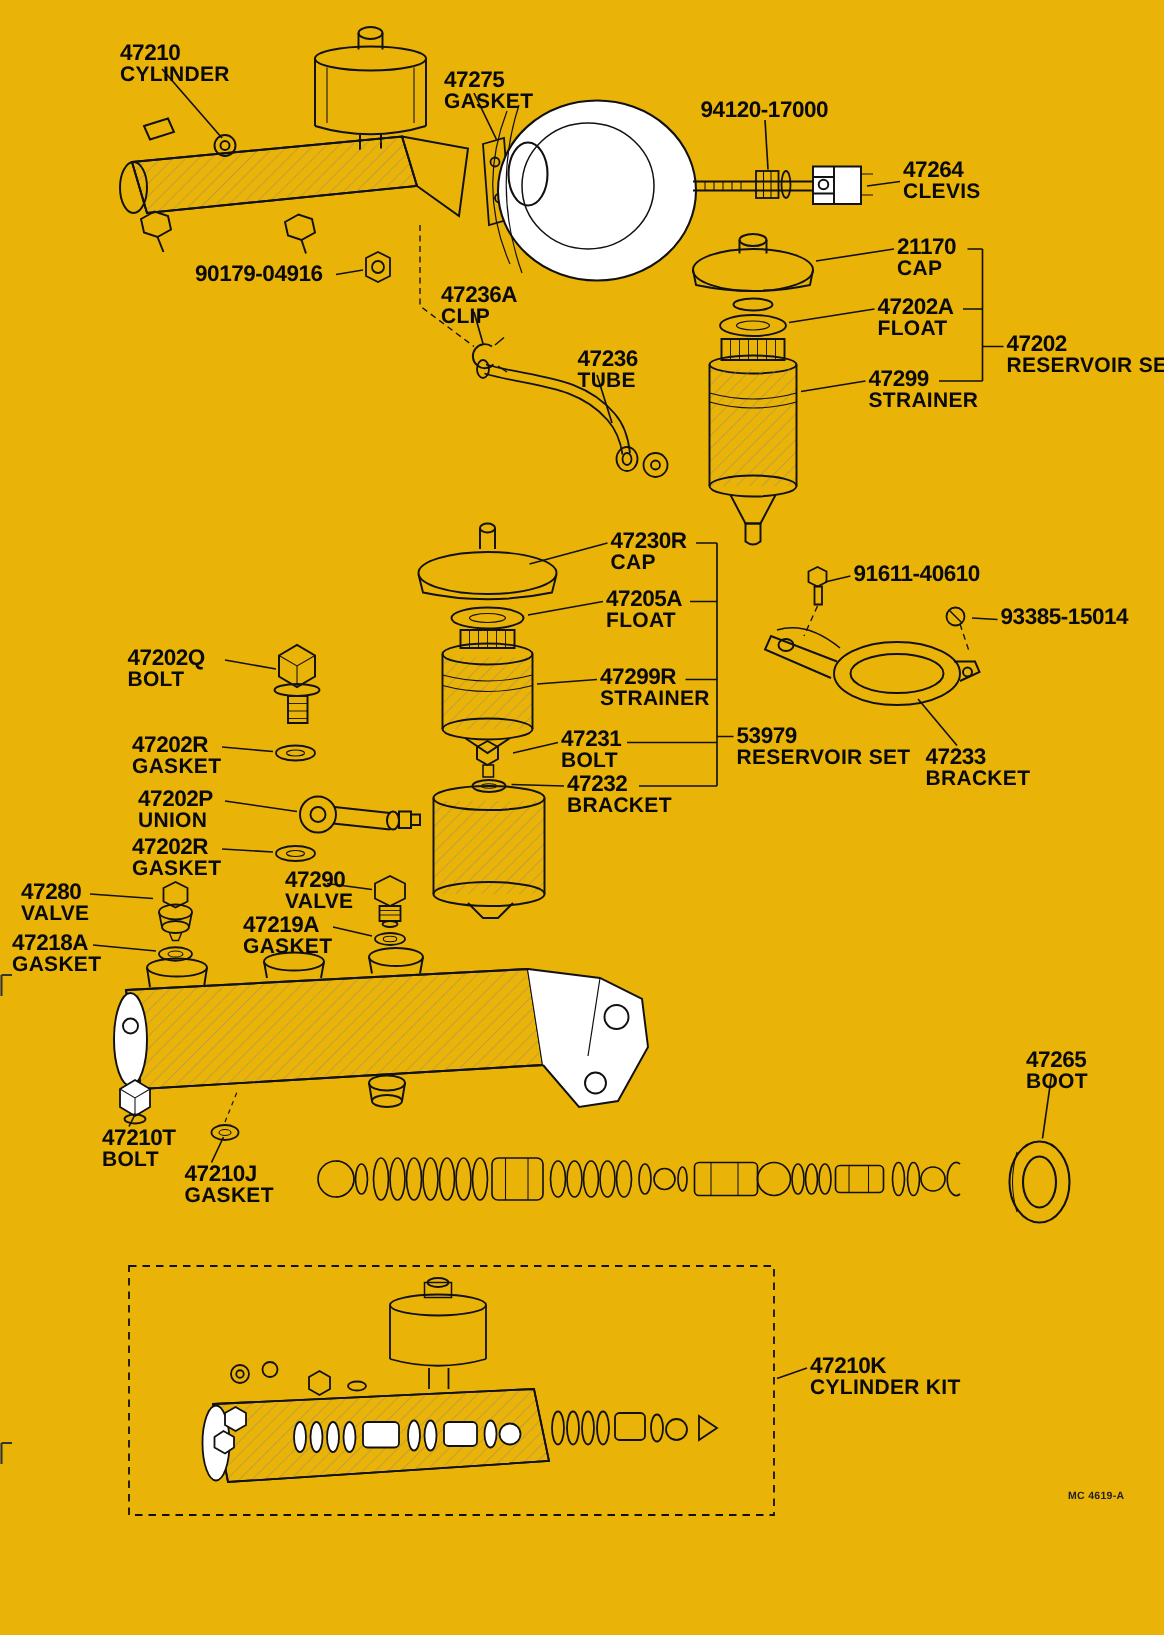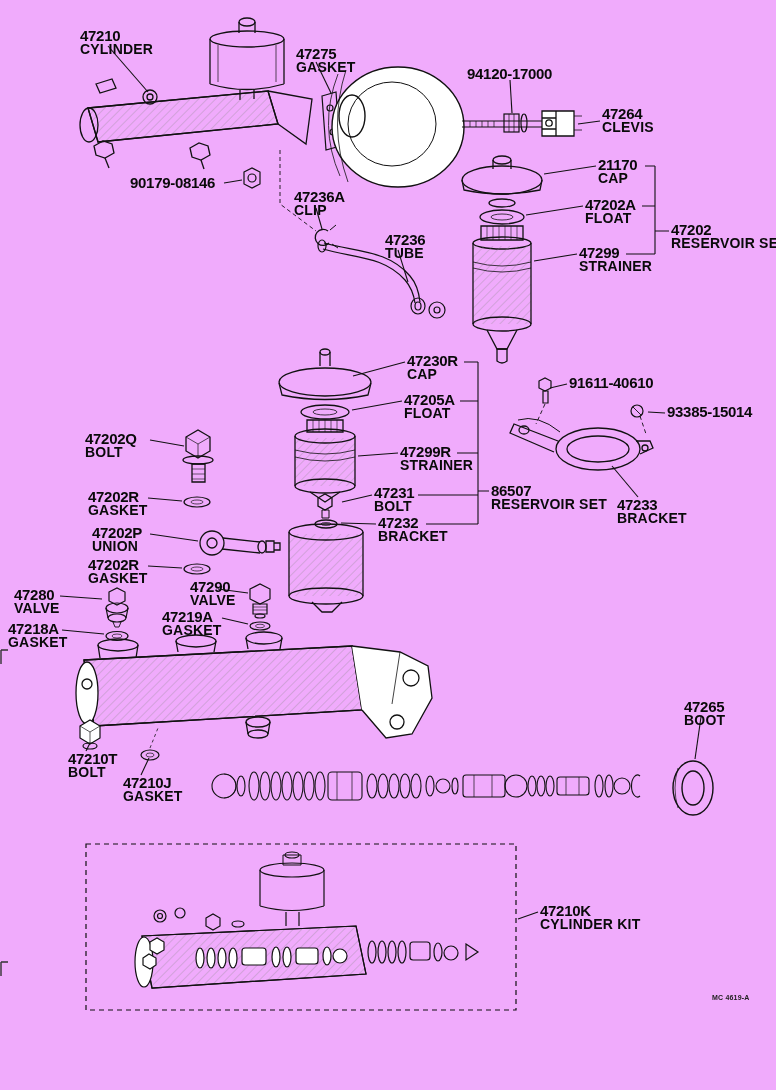--- a/index.html
+++ b/index.html
@@ -1,18 +1,18 @@
 <!DOCTYPE html>
 <html><head>
 <meta charset="utf-8">
 <title>Parts Diagram</title>
 <style>
   *{margin:0;padding:0;box-sizing:border-box}
   html,body{background:#ffffff}
-  .page{position:relative;width:776px;height:1090px;background:#f0abfc;overflow:hidden;
+  .page{position:relative;width:776px;height:1090px;background:#eab308;overflow:hidden;
         font-family:"Liberation Sans",sans-serif}
   .art{position:absolute;left:0;top:0;z-index:1}
   .lbl{position:absolute;color:#0a0a0a;white-space:nowrap;z-index:2}
   .lbl .num{font-weight:bold;font-size:15px;line-height:15px;letter-spacing:-0.3px}
   .lbl .sub{font-weight:bold;font-size:14px;line-height:12px;letter-spacing:0.2px}
   .code{position:absolute;left:712px;top:994px;font-weight:bold;font-size:7px;
         letter-spacing:0.2px;color:#222;z-index:2}
 </style>
 </head>
 <body>
@@ -383,21 +383,21 @@
 </div>
 <div class="lbl" style="left:467px;top:66px">
   <div class="num">94120-17000</div>
   <div class="sub"></div>
 </div>
 <div class="lbl" style="left:602px;top:106px">
   <div class="num">47264</div>
   <div class="sub">CLEVIS</div>
 </div>
 <div class="lbl" style="left:130px;top:175px">
-  <div class="num">90179-08146</div>
+  <div class="num">90179-04916</div>
   <div class="sub"></div>
 </div>
 <div class="lbl" style="left:598px;top:157px">
   <div class="num">21170</div>
   <div class="sub">CAP</div>
 </div>
 <div class="lbl" style="left:585px;top:197px">
   <div class="num">47202A</div>
   <div class="sub">FLOAT</div>
 </div>
@@ -451,21 +451,21 @@
 </div>
 <div class="lbl" style="left:92px;top:525px">
   <div class="num">47202P</div>
   <div class="sub">UNION</div>
 </div>
 <div class="lbl" style="left:378px;top:515px">
   <div class="num">47232</div>
   <div class="sub">BRACKET</div>
 </div>
 <div class="lbl" style="left:491px;top:483px">
-  <div class="num">86507</div>
+  <div class="num">53979</div>
   <div class="sub">RESERVOIR SET</div>
 </div>
 <div class="lbl" style="left:617px;top:497px">
   <div class="num">47233</div>
   <div class="sub">BRACKET</div>
 </div>
 <div class="lbl" style="left:88px;top:557px">
   <div class="num">47202R</div>
   <div class="sub">GASKET</div>
 </div>

